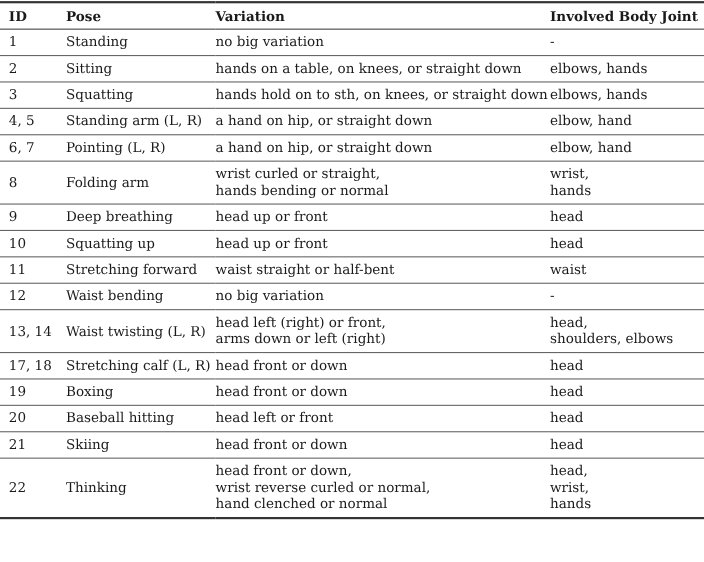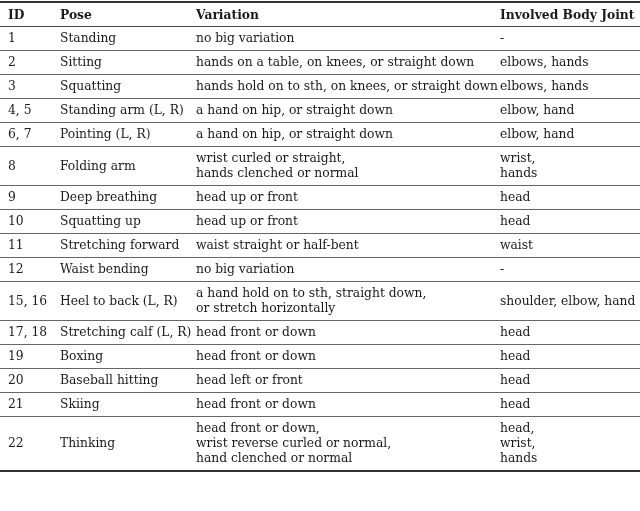--- a/index.html
+++ b/index.html
@@ -77,21 +77,21 @@
         </td>
         <td class="c-joint">
           <span class="line">elbow, hand</span>
         </td>
       </tr>
       <tr>
         <td class="c-id">8</td>
         <td class="c-pose">Folding arm</td>
         <td class="c-var">
           <span class="line">wrist curled or straight,</span>
-          <span class="line">hands clenched or normal</span>
+          <span class="line">hands bending or normal</span>
         </td>
         <td class="c-joint">
           <span class="line">wrist,</span>
           <span class="line">hands</span>
         </td>
       </tr>
       <tr>
         <td class="c-id">9</td>
         <td class="c-pose">Deep breathing</td>
         <td class="c-var">
@@ -125,28 +125,29 @@
         <td class="c-id">12</td>
         <td class="c-pose">Waist bending</td>
         <td class="c-var">
           <span class="line">no big variation</span>
         </td>
         <td class="c-joint">
           <span class="line">-</span>
         </td>
       </tr>
       <tr>
-        <td class="c-id">15, 16</td>
-        <td class="c-pose">Heel to back (L, R)</td>
-        <td class="c-var">
-          <span class="line">a hand hold on to sth, straight down,</span>
-          <span class="line">or stretch horizontally</span>
-        </td>
-        <td class="c-joint">
-          <span class="line">shoulder, elbow, hand</span>
+        <td class="c-id">13, 14</td>
+        <td class="c-pose">Waist twisting (L, R)</td>
+        <td class="c-var">
+          <span class="line">head left (right) or front,</span>
+          <span class="line">arms down or left (right)</span>
+        </td>
+        <td class="c-joint">
+          <span class="line">head,</span>
+          <span class="line">shoulders, elbows</span>
         </td>
       </tr>
       <tr>
         <td class="c-id">17, 18</td>
         <td class="c-pose">Stretching calf (L, R)</td>
         <td class="c-var">
           <span class="line">head front or down</span>
         </td>
         <td class="c-joint">
           <span class="line">head</span>

